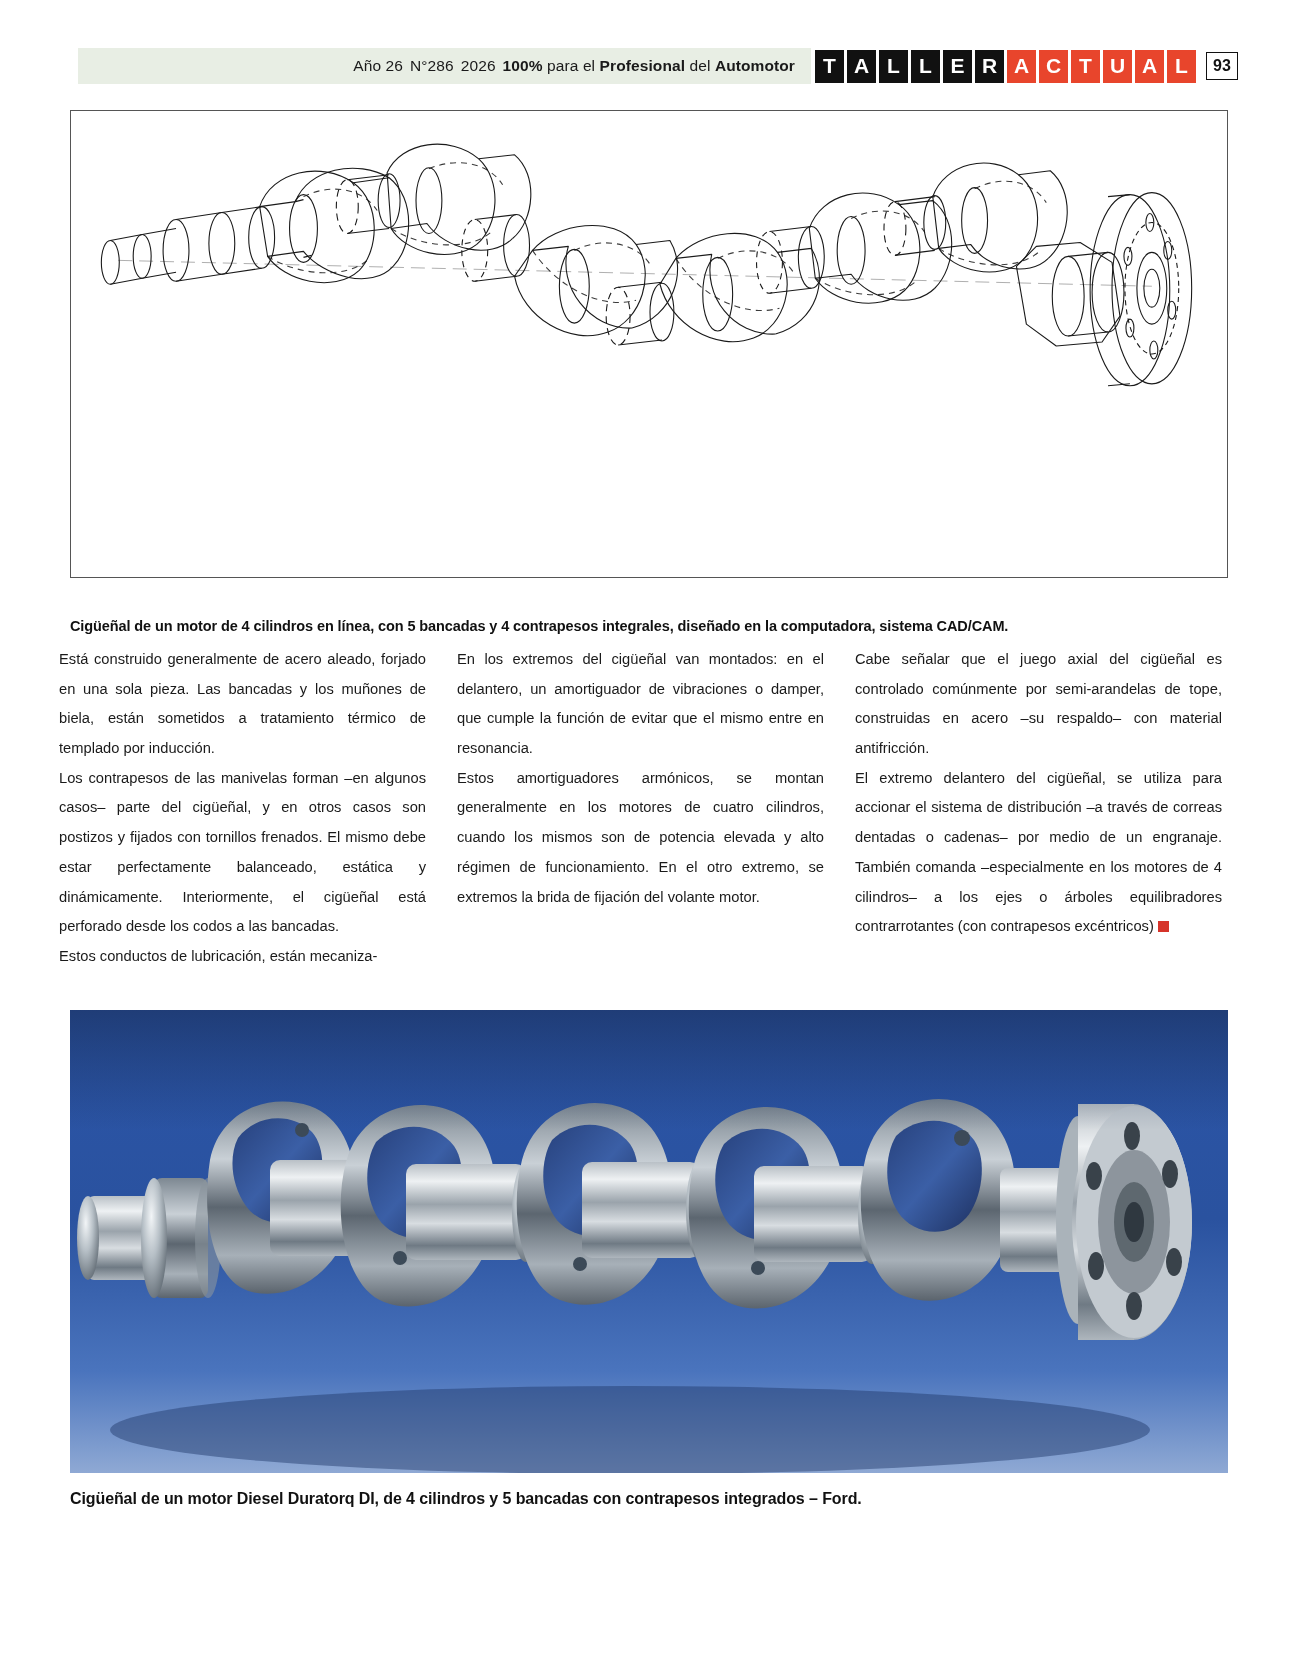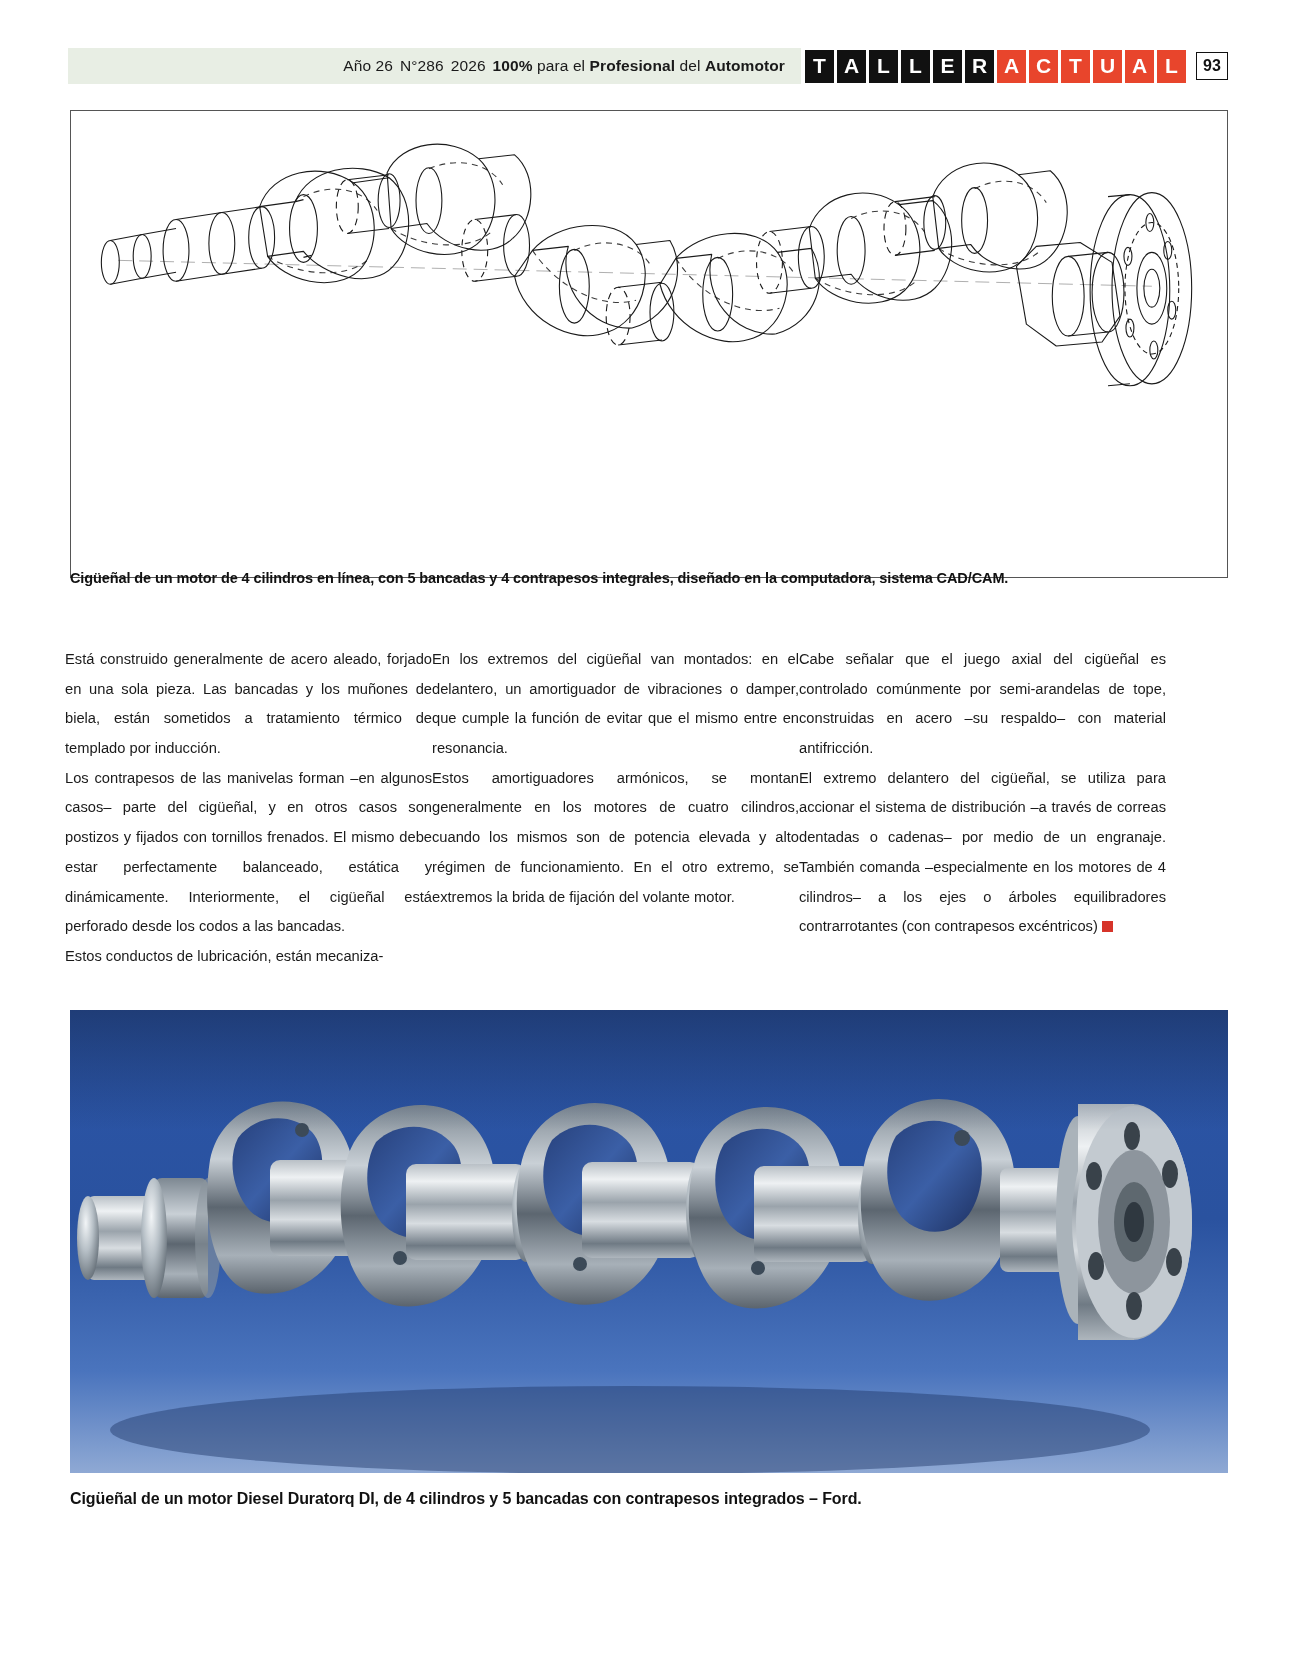--- a/index.html
+++ b/index.html
@@ -12,21 +12,21 @@
     height: 1653px;
     position: relative;
     font-family: "Liberation Sans", sans-serif;
     color: #1a1a1a;
     overflow: hidden;
   }
 
   
   .header {
     position: absolute;
-    left: 68px;
+    left: 78px;
     top: 48px;
     width: 1160px;
     height: 36px;
     display: flex;
     align-items: stretch;
   }
   .header-band {
     flex: 1;
     background: #e8eee4;
     display: flex;
@@ -88,35 +88,36 @@
     border: 1px solid #555;
     box-sizing: border-box;
     background: #ffffff;
     overflow: hidden;
   }
   .fig1 svg { display: block; width: 100%; height: 100%; }
 
   .caption1 {
     position: absolute;
     left: 70px;
-    top: 570px;
+    top: 618px;
     width: 1158px;
     font-size: 14.5px;
     font-weight: bold;
     color: #111;
     letter-spacing: -0.1px;
   }
 
   
   .columns {
     position: absolute;
-    left: 65px;
+    left: 59px;
     top: 645px;
     width: 1165px;
     display: flex;
+    gap: 31px;
   }
   .col {
     width: 367px;
     font-size: 14.7px;
     line-height: 2.02;
     text-align: justify;
     color: #1a1a1a;
   }
   .col p { margin: 0; }
   .col p + p { margin-top: 0px; }

